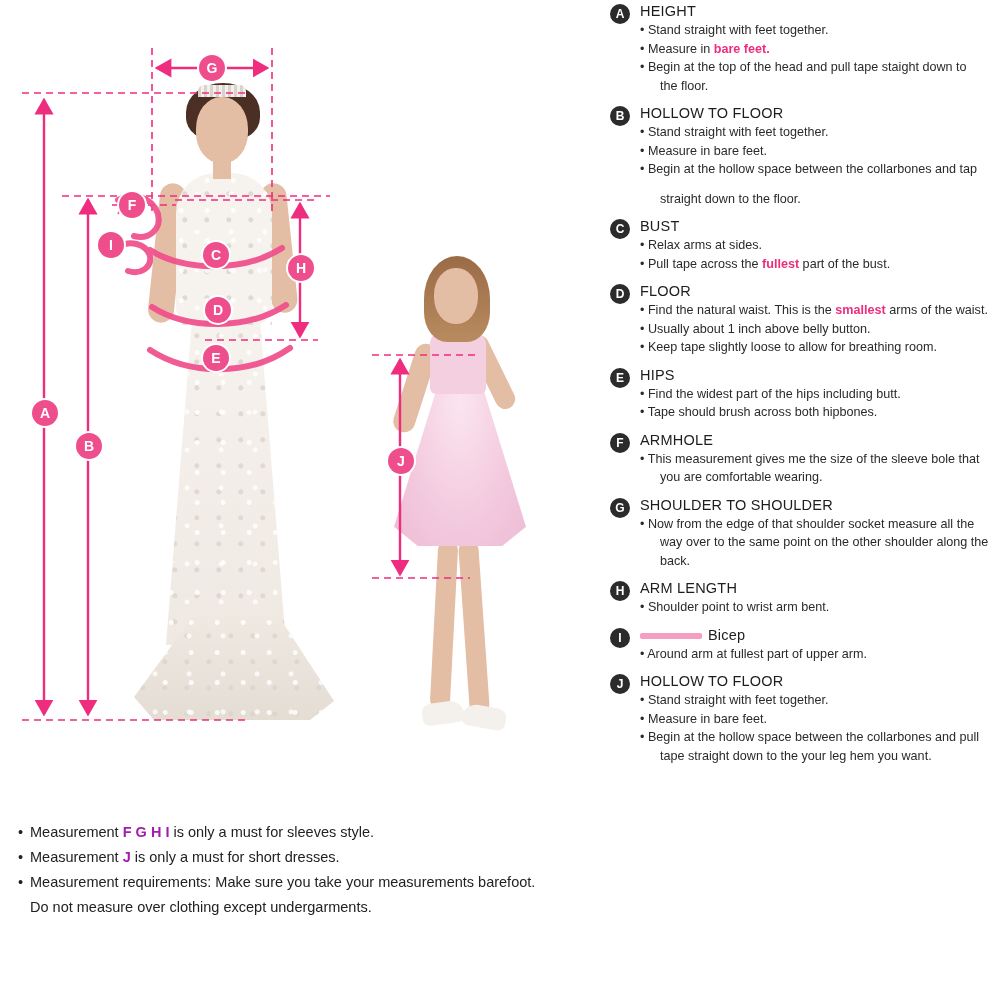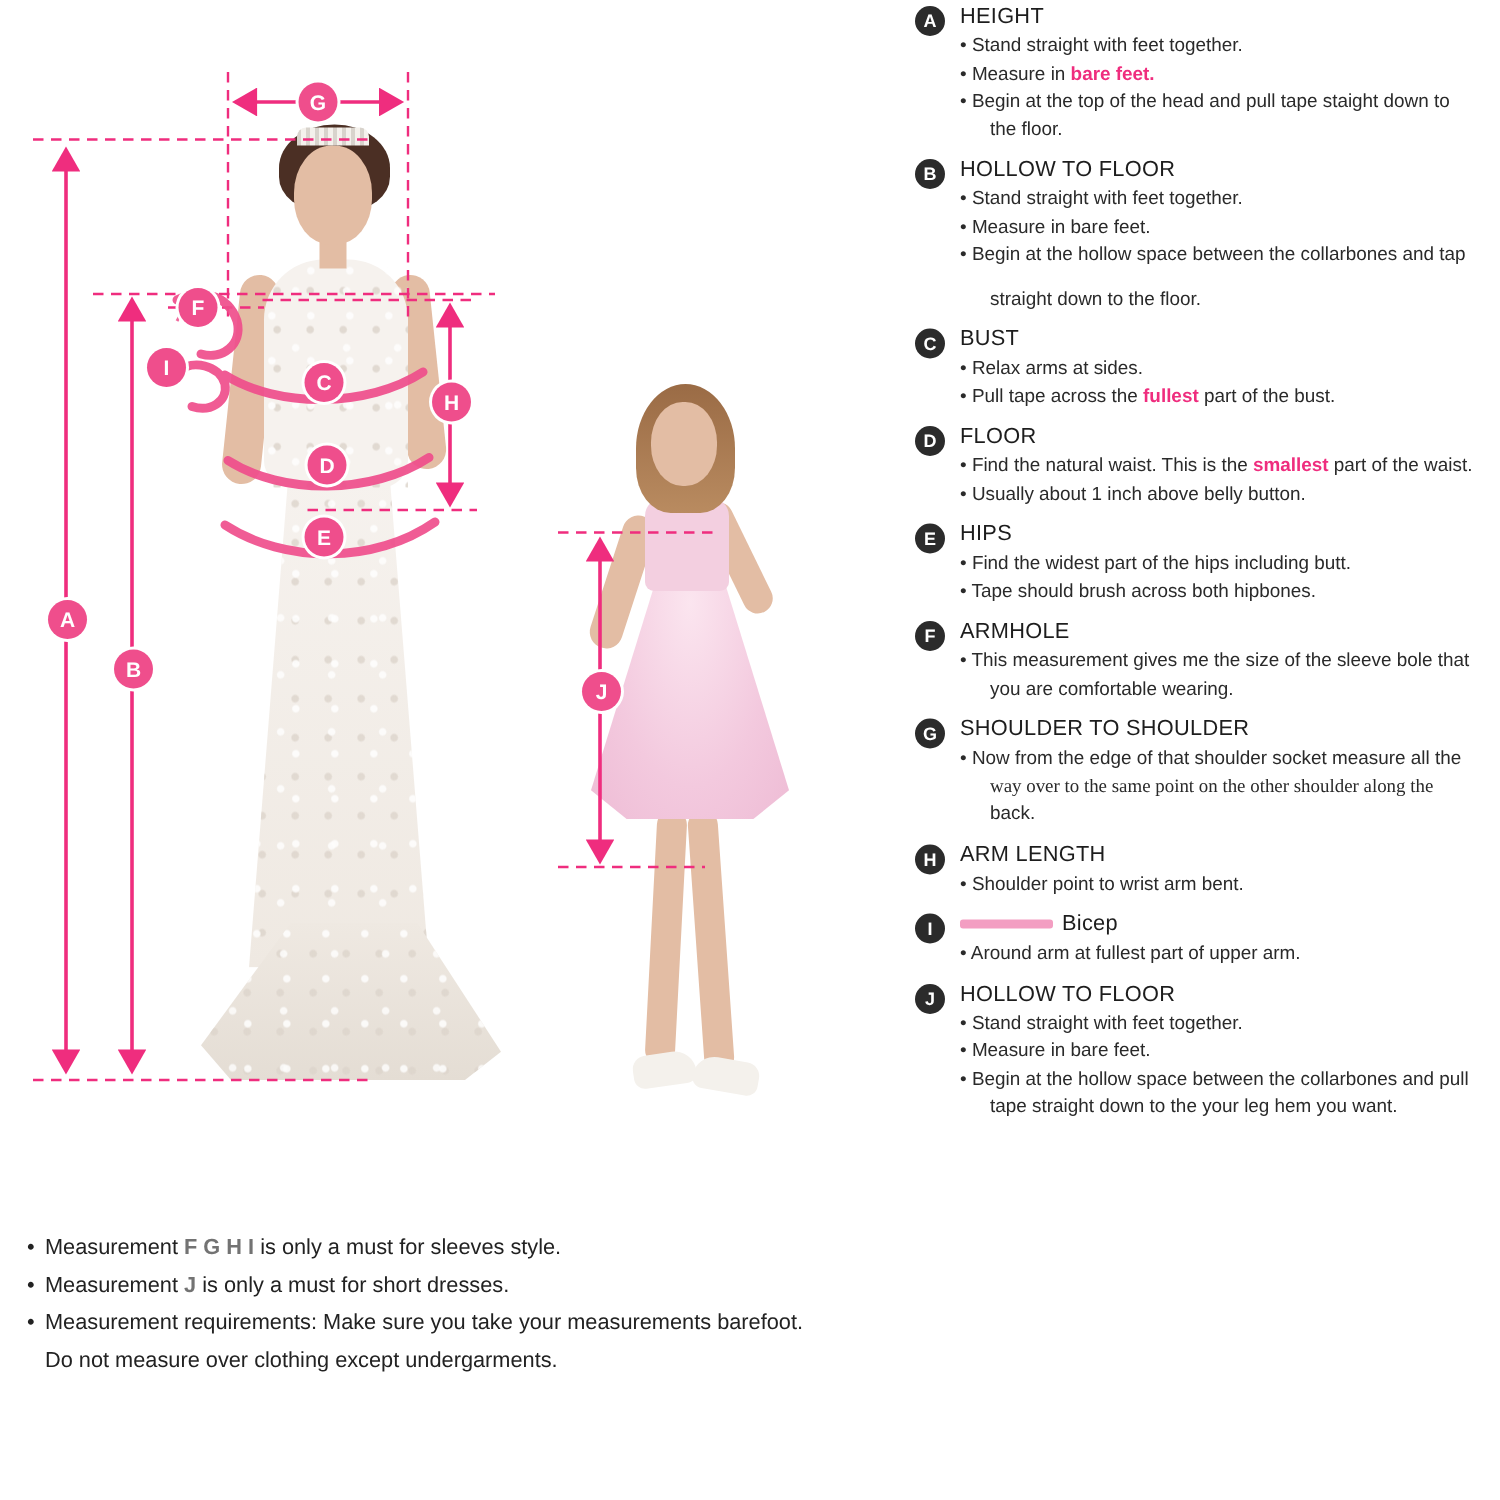--- a/index.html
+++ b/index.html
@@ -172,21 +172,21 @@
   .notes {
     position: absolute;
     left: 18px;
     top: 820px;
     width: 560px;
     font-size: 14.5px;
     line-height: 25px;
     color: #222;
   }
   .notes .ln { white-space: nowrap; }
-  .pink { color: #737373; font-weight: bold; }
+  .pink { color: #a21caf; font-weight: bold; }
   .bullet { display: inline-block; width: 12px; }
 
   
   .instructions {
     position: absolute;
     left: 608px;
     top: 0;
     width: 392px;
     height: 1000px;
     padding-top: 2px;
@@ -373,43 +373,44 @@
     <div class="section">
       <div class="sec-badge">C</div>
       <div class="sec-title">BUST</div>
       <div class="sec-line">• <span>Relax arms at sides.</span></div>
       <div class="sec-line">• <span>Pull tape across the </span><span class="hl">fullest</span><span> part of the bust.</span></div>
     </div>
 
     <div class="section">
       <div class="sec-badge">D</div>
       <div class="sec-title">FLOOR</div>
-      <div class="sec-line">• <span>Find the natural waist. This is the </span><span class="hl">smallest</span><span> part of the waist.</span></div>
+      <div class="sec-line">• <span>Find the natural waist. This is the </span><span class="hl">smallest</span><span> arms of the waist.</span></div>
       <div class="sec-line">• <span>Usually about 1 inch above belly button.</span></div>
+      <div class="sec-line">• <span>Keep tape slightly loose to allow for breathing room.</span></div>
     </div>
 
     <div class="section">
       <div class="sec-badge">E</div>
       <div class="sec-title">HIPS</div>
       <div class="sec-line">• <span>Find the widest part of the hips including butt.</span></div>
       <div class="sec-line">• <span>Tape should brush across both hipbones.</span></div>
     </div>
 
     <div class="section">
       <div class="sec-badge">F</div>
       <div class="sec-title">ARMHOLE</div>
       <div class="sec-line">• <span>This measurement gives me the size of the sleeve bole that</span></div>
       <div class="sec-line" style="padding-left:20px;text-indent:0;"><span>you are comfortable wearing.</span></div>
     </div>
 
     <div class="section">
       <div class="sec-badge">G</div>
       <div class="sec-title">SHOULDER TO SHOULDER</div>
       <div class="sec-line">• <span>Now from the edge of that shoulder socket measure all the</span></div>
-      <div class="sec-line" style="padding-left:20px;text-indent:0;font-family:Liberation Serif, serif;"><span>way over to the same point on the other shoulder along the</span></div>
+      <div class="sec-line" style="padding-left:20px;text-indent:0;"><span>way over to the same point on the other shoulder along the</span></div>
       <div class="sec-line" style="padding-left:20px;text-indent:0;"><span>back.</span></div>
     </div>
 
     <div class="section">
       <div class="sec-badge">H</div>
       <div class="sec-title">ARM LENGTH</div>
       <div class="sec-line">• <span>Shoulder point to wrist arm bent.</span></div>
     </div>
 
     <div class="section">

